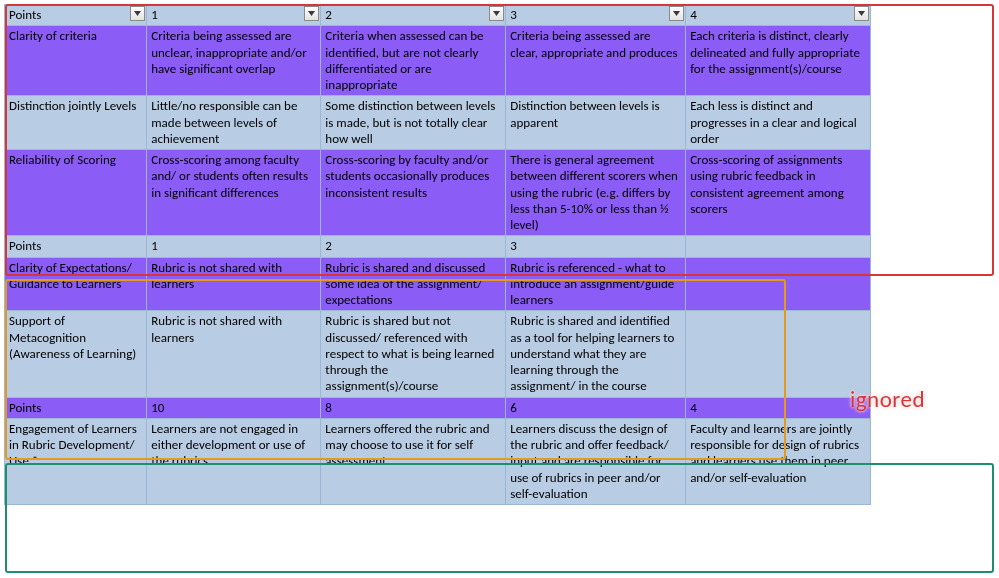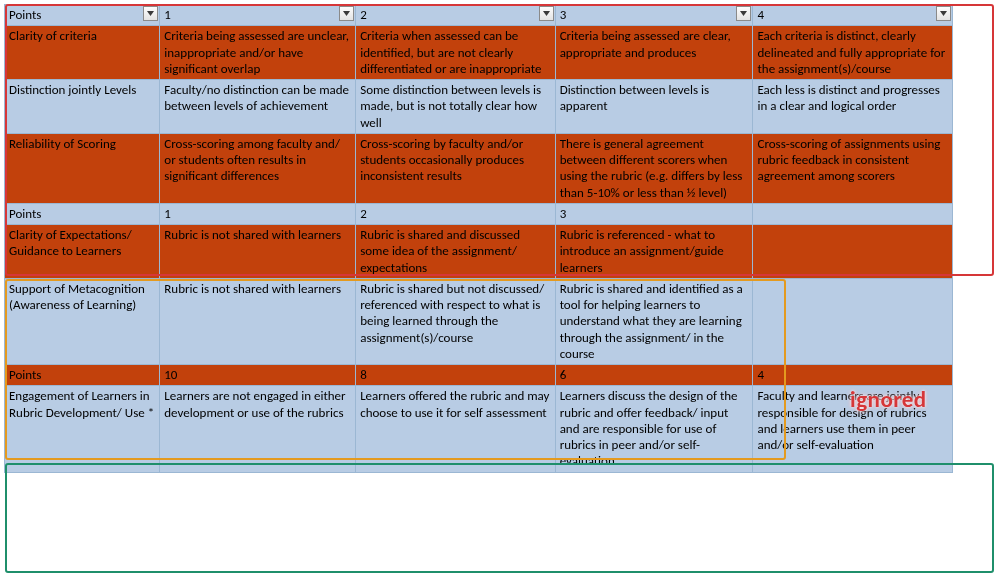--- a/index.html
+++ b/index.html
@@ -10,37 +10,37 @@
     width: 999px;
     height: 578px;
     overflow: hidden;
     position: relative;
     color: #000;
   }
   .sheet {
     position: absolute;
     left: 4px;
     top: 4px;
-    width: 949px;
+    width: 867px;
     border-collapse: collapse;
   }
   .sheet td, .sheet th {
     border: 1px solid #9bb7d3;
     padding: 2px 4px 2px 4px;
     vertical-align: top;
     text-align: left;
     font-weight: normal;
     line-height: 1.25;
   }
   .hdr {
     background: #b8cce4;
     position: relative;
     font-weight: bold;
   }
-  .band-a { background: #c2410c; }
+  .band-a { background: #8b5cf6; }
   .band-b { background: #b8cce4; }
   .c0 { width: 162px; }
   .c1 { width: 207px; }
   .c2 { width: 207px; }
   .c3 { width: 207px; }
   .c4 { width: 207px; }
   .filter {
     position: absolute;
     right: 1px;
     top: 1px;
@@ -56,21 +56,21 @@
   .box-red, .box-orange, .box-green {
     position: absolute;
     pointer-events: none;
     border-radius: 3px;
   }
   .box-red    { border: 2.5px solid #d63638; }
   .box-orange { border: 2.5px solid #e49a1f; }
   .box-green  { border: 2.5px solid #1f8f6b; }
   .ignored {
     position: absolute;
-    font-weight: bold;
+    font-weight: normal;
     font-size: 23px;
     color: #d63638;
     text-shadow: 0 0 3px #fff, 0 0 5px #ffb0b0;
     letter-spacing: 0.5px;
   }
 </style>
 </head>
 <body>
 
 <table class="sheet">
@@ -127,21 +127,21 @@
   </tr>
   <tr class="band-a">
     <td>Clarity of criteria</td>
     <td>Criteria being assessed are unclear, inappropriate and/or have significant overlap</td>
     <td>Criteria when assessed can be identified, but are not clearly differentiated or are inappropriate</td>
     <td>Criteria being assessed are clear, appropriate and produces</td>
     <td>Each criteria is distinct, clearly delineated and fully appropriate for the assignment(s)/course</td>
   </tr>
   <tr class="band-b">
     <td>Distinction jointly Levels</td>
-    <td>Faculty/no distinction can be made between levels of achievement</td>
+    <td>Little/no responsible can be made between levels of achievement</td>
     <td>Some distinction between levels is made, but is not totally clear how well</td>
     <td>Distinction between levels is apparent</td>
     <td>Each less is distinct and progresses in a clear and logical order</td>
   </tr>
   <tr class="band-a">
     <td>Reliability of Scoring</td>
     <td>Cross-scoring among faculty and/ or students often results in significant differences</td>
     <td>Cross-scoring by faculty and/or students occasionally produces inconsistent results</td>
     <td>There is general agreement between different scorers when using the rubric (e.g. differs by less than 5-10% or less than ½ level)</td>
     <td>Cross-scoring of assignments using rubric feedback in consistent agreement among scorers</td>

